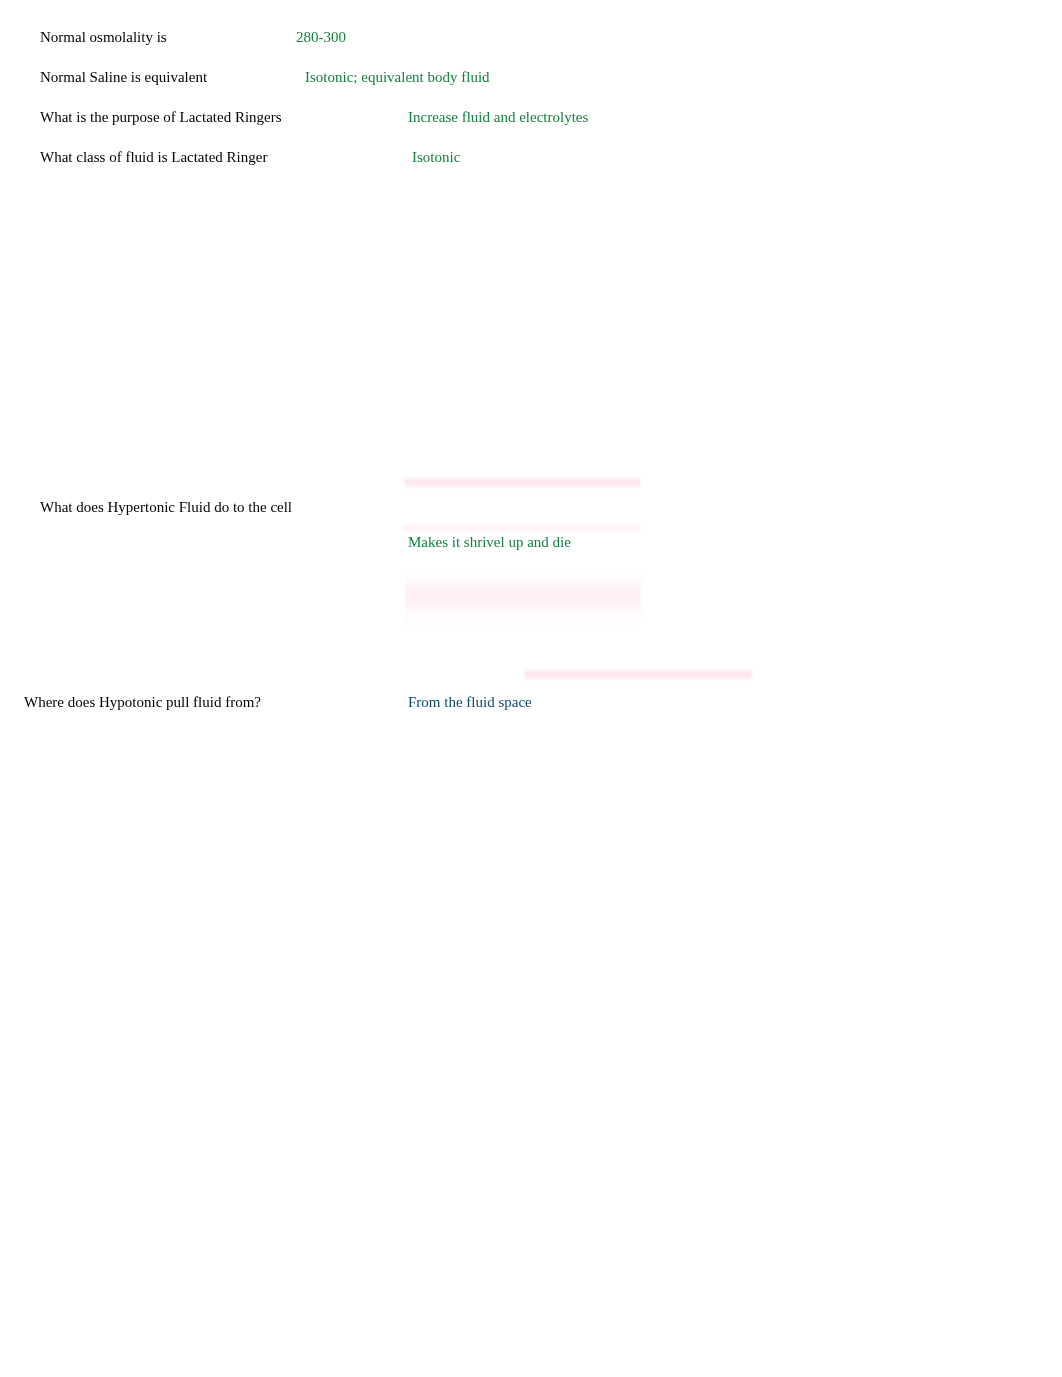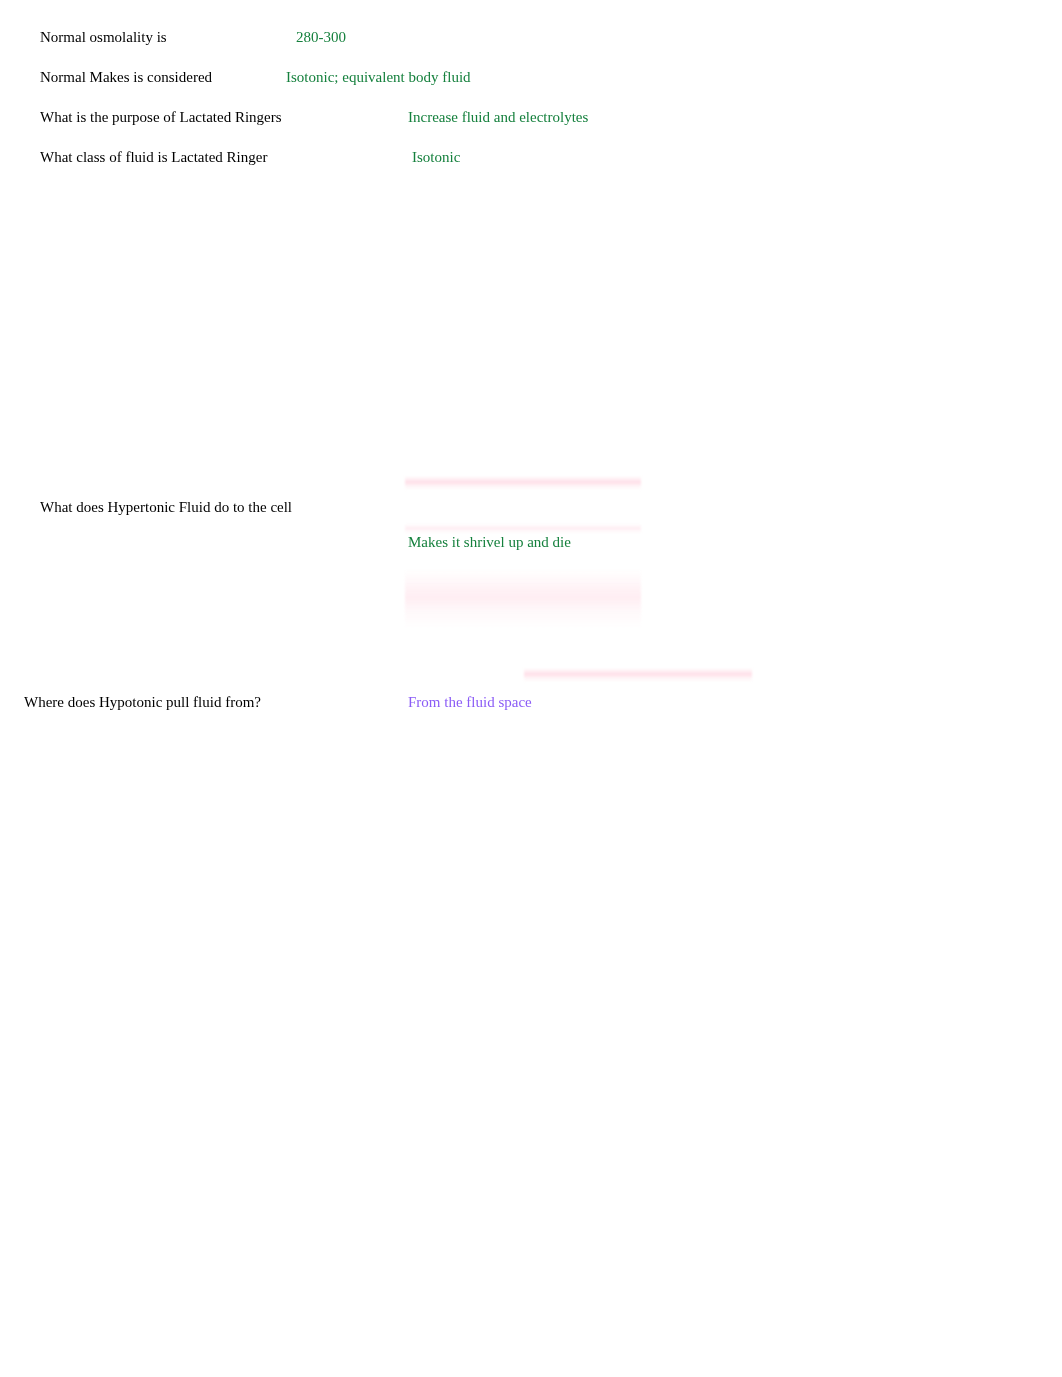--- a/index.html
+++ b/index.html
@@ -36,21 +36,21 @@
     font-size: 15px;
     line-height: 1;
   }
   .q-text {
     color: #000000;
   }
   .a-text.red {
     color: #15803d;
   }
   .a-text.black {
-    color: #8b5cf6;
+    color: #0c4a6e;
   }
   
   .ghost-band {
     position: absolute;
     pointer-events: none;
     background: linear-gradient(to bottom,
         rgba(255, 235, 240, 0) 0%,
         rgba(255, 212, 224, 0.75) 45%,
         rgba(255, 224, 232, 0.35) 70%,
         rgba(255, 240, 244, 0) 100%);
@@ -69,22 +69,22 @@
   <div class="ghost-band faint" style="left:405px; top:524px; width:236px; height:10px;"></div>
   <div class="ghost-band faint" style="left:405px; top:570px; width:236px; height:60px;"></div>
   <div class="ghost-band" style="left:524px; top:668px; width:228px; height:14px;"></div>
 
   <div class="qa-row" style="top:30px;">
     <span class="q-text" style="left:40px;">Normal osmolality is</span>
     <span class="a-text red" style="left:296px;">280-300</span>
   </div>
 
   <div class="qa-row" style="top:70px;">
-    <span class="q-text" style="left:40px;">Normal Makes is considered</span>
-    <span class="a-text red" style="left:286px;">Isotonic; equivalent body fluid</span>
+    <span class="q-text" style="left:40px;">Normal Saline is equivalent</span>
+    <span class="a-text red" style="left:305px;">Isotonic; equivalent body fluid</span>
   </div>
 
   <div class="qa-row" style="top:110px;">
     <span class="q-text" style="left:40px;">What is the purpose of Lactated Ringers</span>
     <span class="a-text red" style="left:408px;">Increase fluid and electrolytes</span>
   </div>
 
   <div class="qa-row" style="top:150px;">
     <span class="q-text" style="left:40px;">What class of fluid is Lactated Ringer</span>
     <span class="a-text red" style="left:412px;">Isotonic</span>

